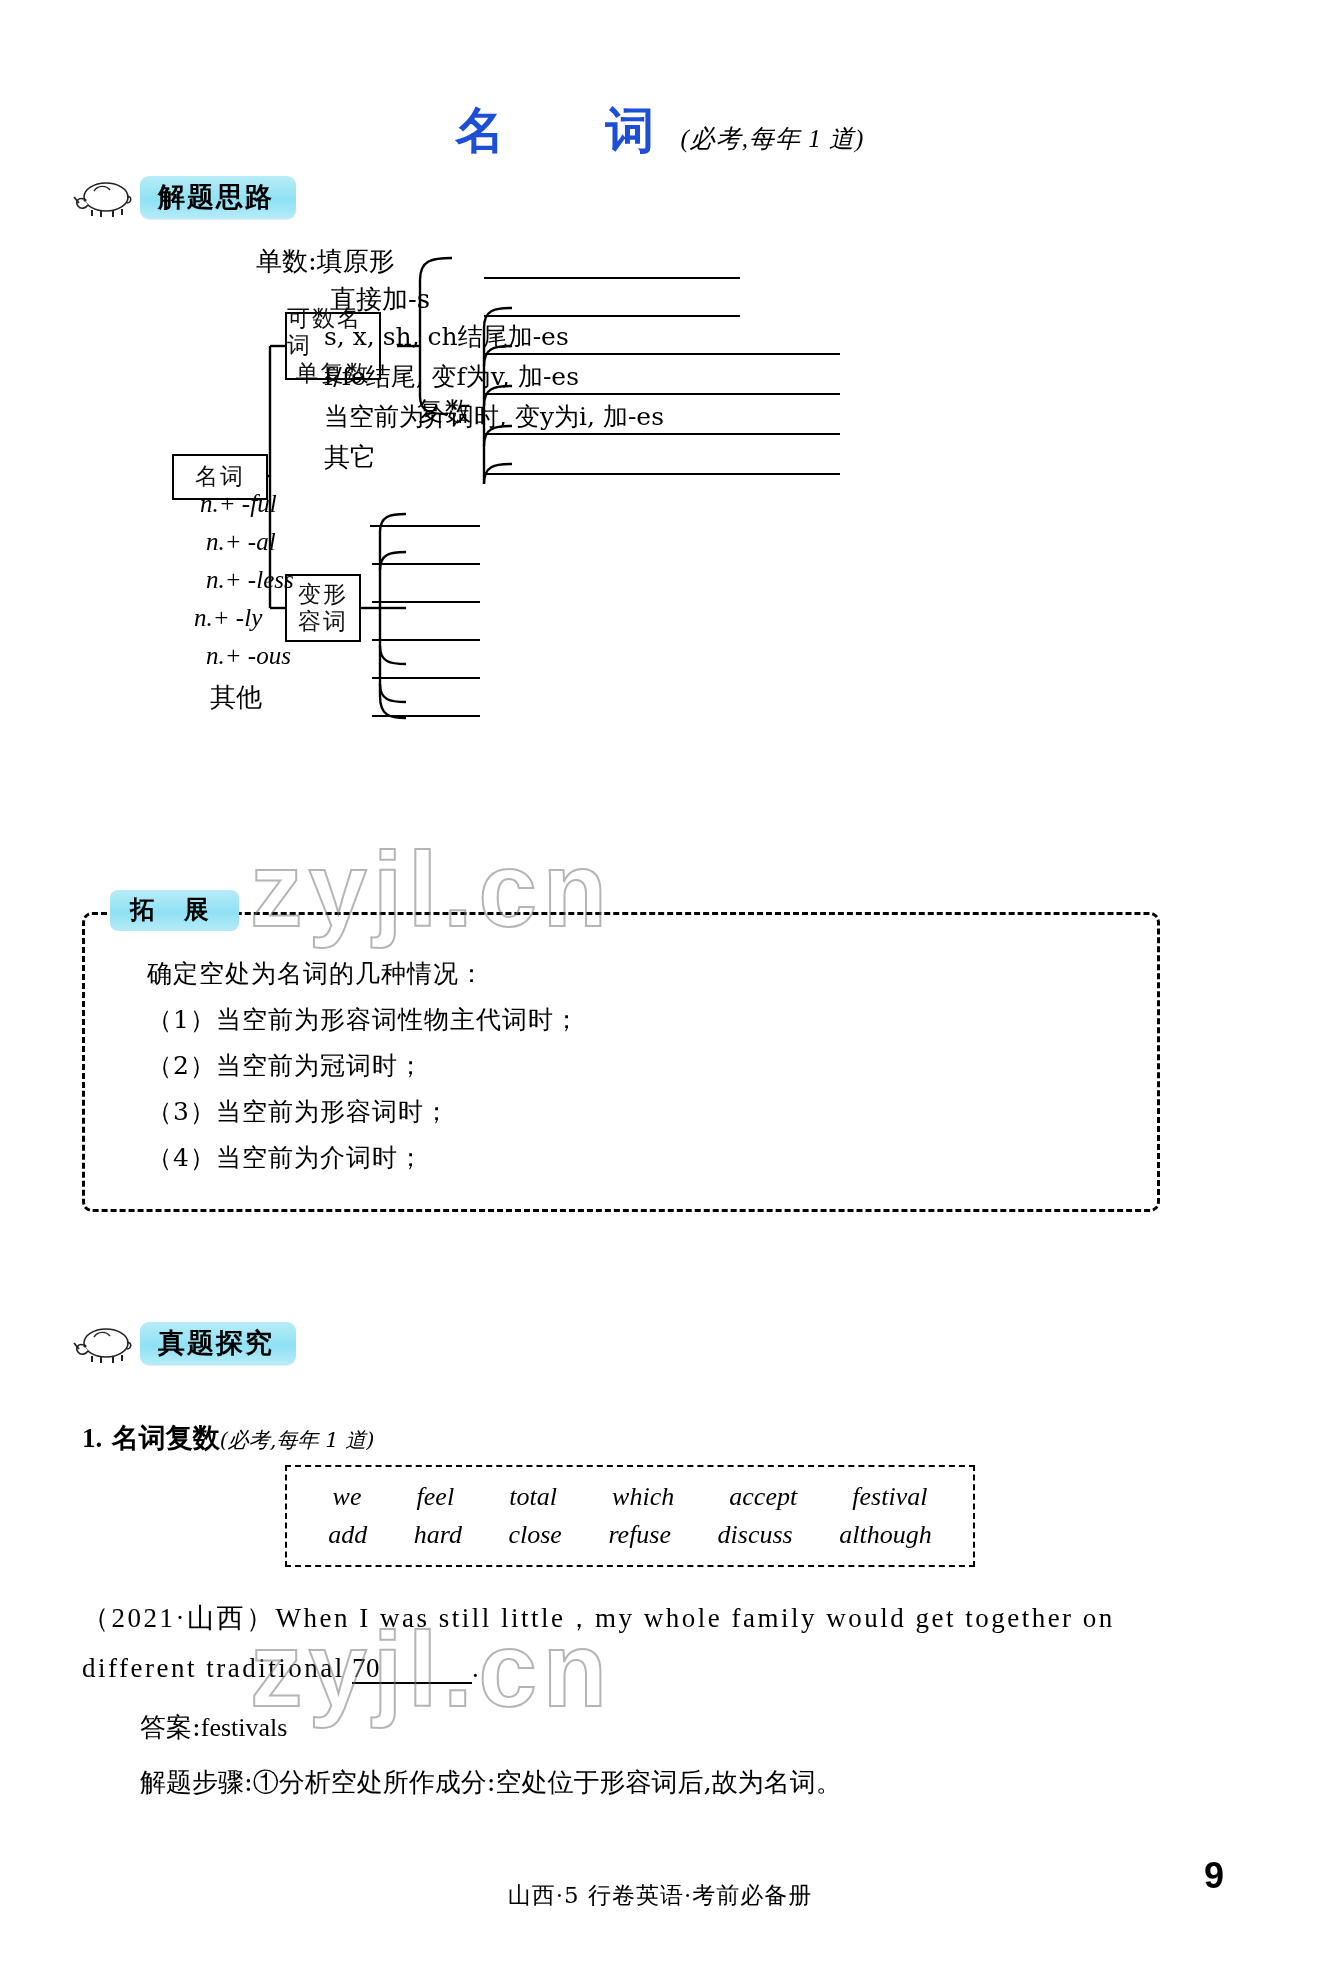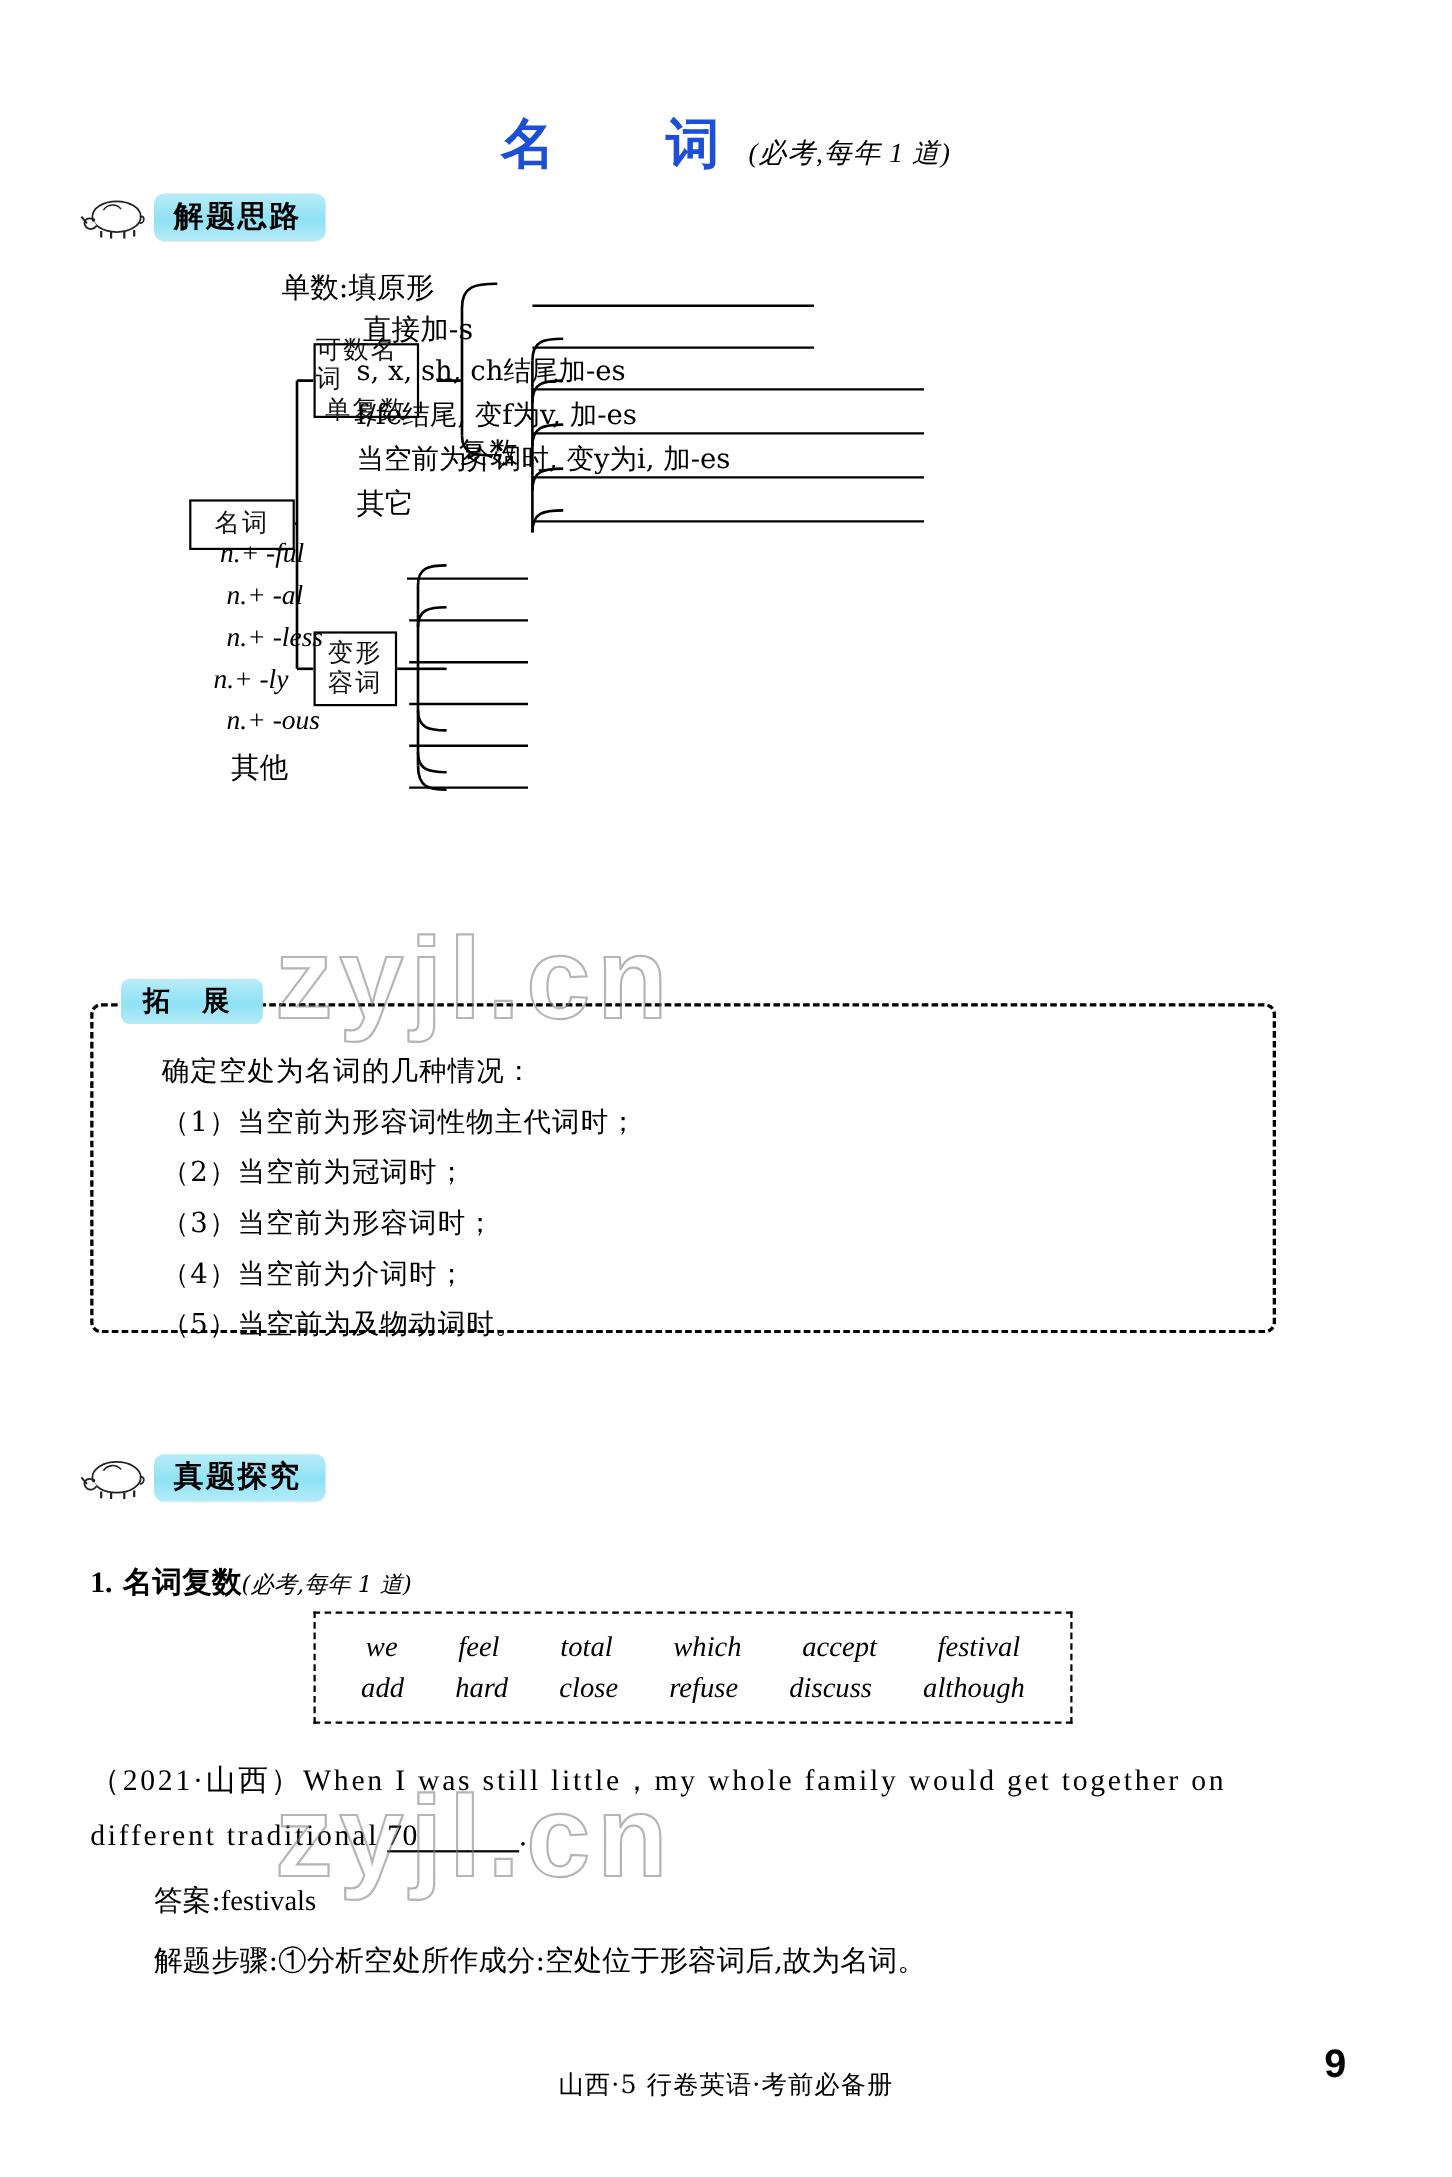--- a/index.html
+++ b/index.html
@@ -244,21 +244,20 @@
     <div class="mtext kai" style="left:210px; top:444px; font-size:26px;">其他</div>
   </div>
 
   <div class="tuozhan">
     <div class="tz-body">
       <div class="tz-line">确定空处为名词的几种情况：</div>
       <div class="tz-line">（1）当空前为形容词性物主代词时；</div>
       <div class="tz-line">（2）当空前为冠词时；</div>
       <div class="tz-line">（3）当空前为形容词时；</div>
       <div class="tz-line">（4）当空前为介词时；</div>
-      <div class="tz-line">（5）当空前为及物动词时。</div>
     </div>
   </div>
   <div class="tuozhan-badge">拓  展</div>
 
   <div class="badge-wrap" style="left:72px; top:1322px;">
     <div class="rhino">
       <svg width="62" height="40" viewBox="0 0 62 40">
         <ellipse cx="34" cy="20" rx="22" ry="14" fill="#fff" stroke="#222" stroke-width="1.6"></ellipse>
         <path d="M12 22 C6 20 3 25 6 29 C9 33 14 31 16 28" fill="#fff" stroke="#222" stroke-width="1.6"></path>
         <path d="M7 26 L2 20" stroke="#222" stroke-width="1.8" fill="none"></path>

